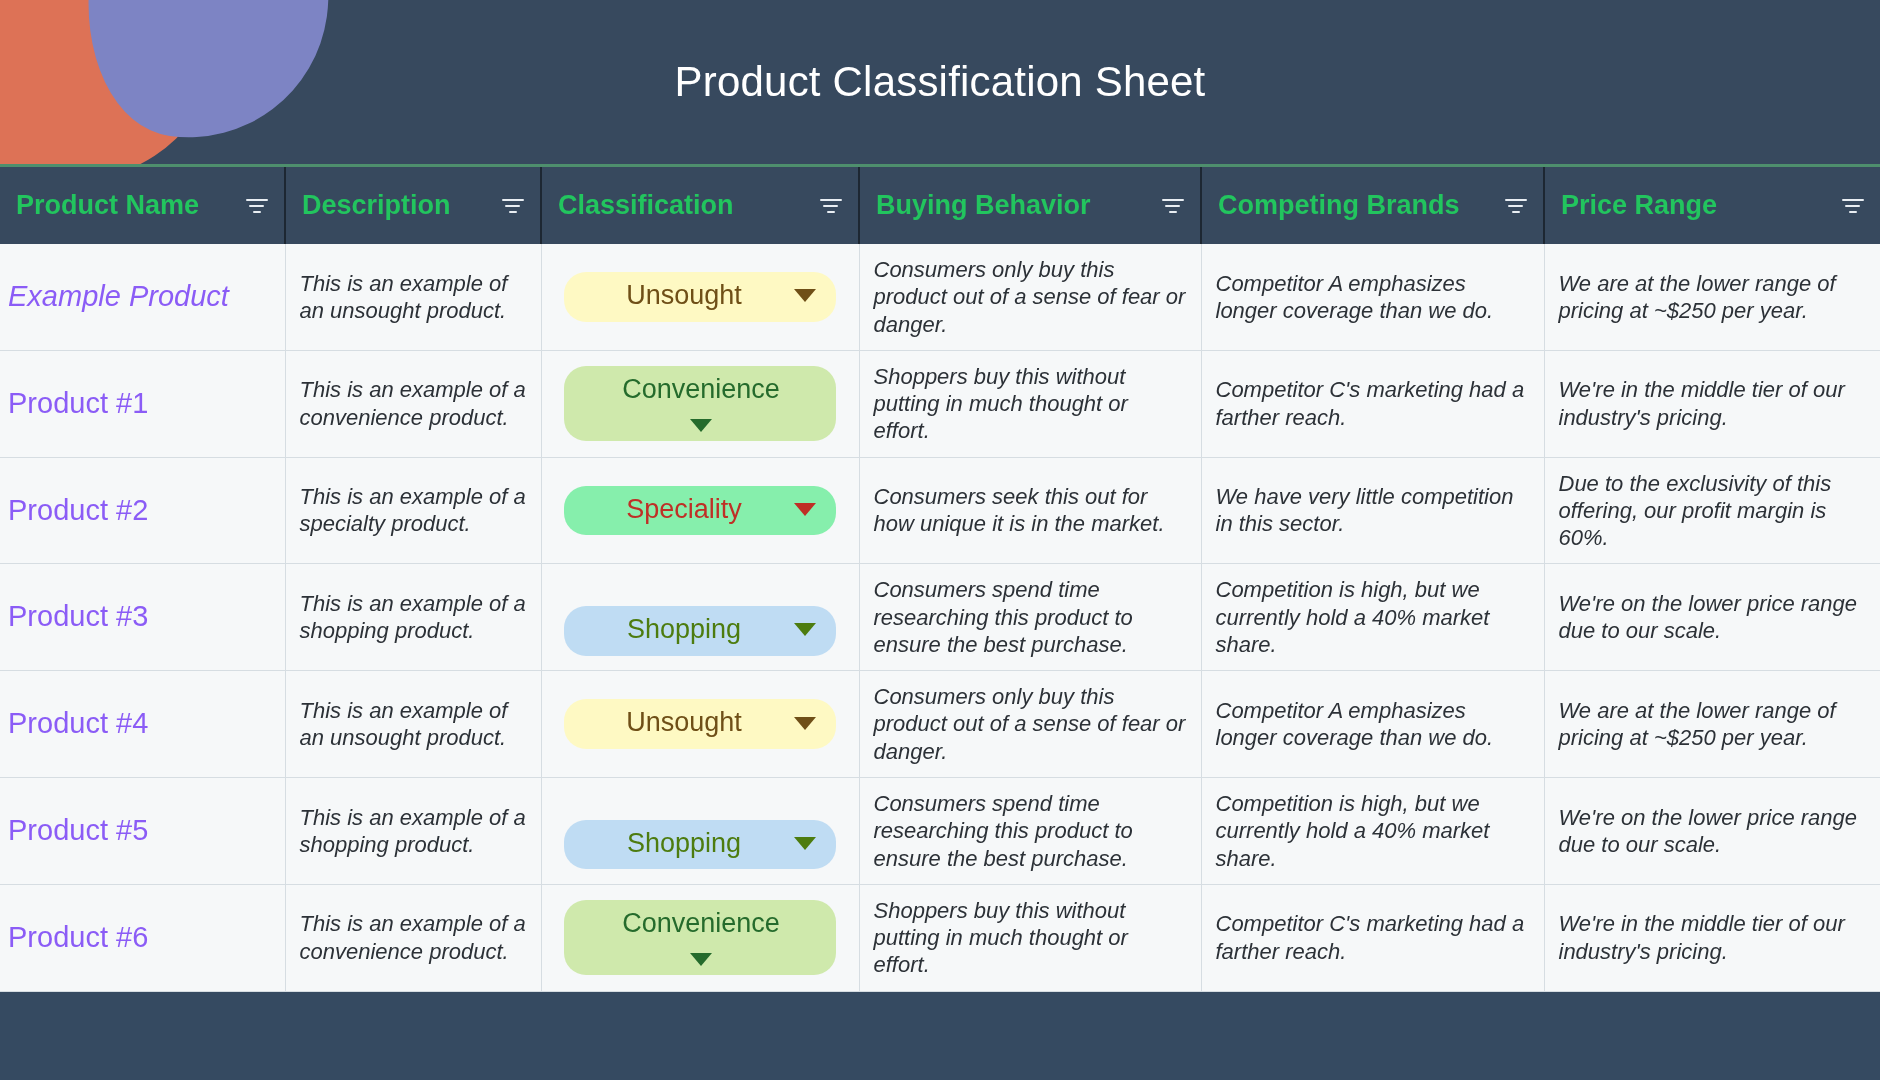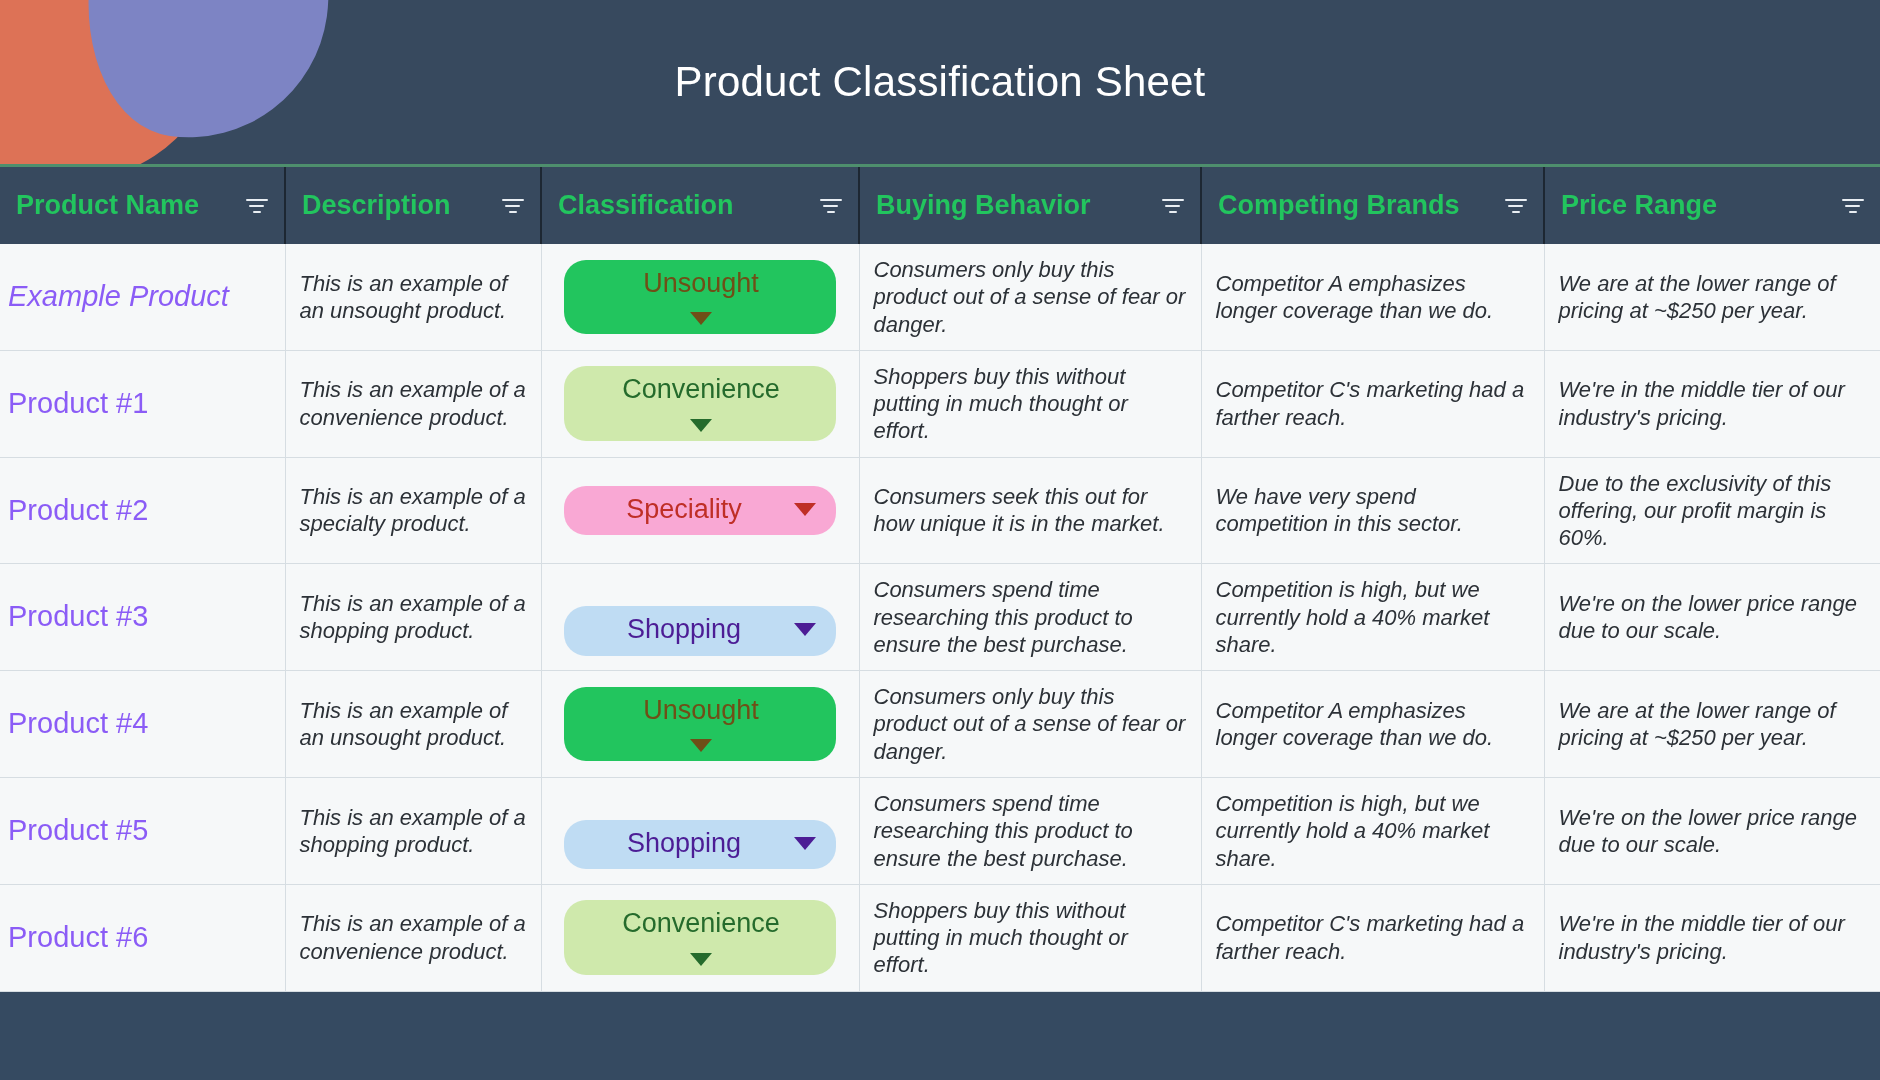--- a/index.html
+++ b/index.html
@@ -183,24 +183,24 @@
 
   .caret {
     flex: 0 0 auto;
     width: 0;
     height: 0;
     border-left: 11px solid transparent;
     border-right: 11px solid transparent;
     border-top: 13px solid currentColor;
   }
 
-  .pill-unsought    { background: #22c55e; color: #6f4f17; flex-direction: column; }
+  .pill-unsought    { background: #fef9c3; color: #6f4f17; }
   .pill-convenience { background: #cfe9ac; color: #256b2c; flex-direction: column; }
-  .pill-speciality  { background: #f9a8d4; color: #bf2f26; }
-  .pill-shopping    { background: #bfdcf3; color: #4c1d95; margin-top: 27px; }
+  .pill-speciality  { background: #86efac; color: #bf2f26; }
+  .pill-shopping    { background: #bfdcf3; color: #4d7c0f; margin-top: 27px; }
 </style>
 </head>
 <body>
 
 <div id="app">
 
   <div class="banner">
     <div class="blob blob-orange"></div>
     <div class="blob blob-purple"></div>
     <div class="banner-title">Product Classification Sheet</div>
@@ -311,21 +311,21 @@
         <tr>
           <td class="cell-name">Product #2</td>
           <td>This is an example of a specialty product.</td>
           <td class="cell-class">
             <div class="pill pill-speciality">
               <span class="pill-label">Speciality</span>
               <span class="caret"></span>
             </div>
           </td>
           <td>Consumers seek this out for how unique it is in the market.</td>
-          <td>We have very spend competition in this sector.</td>
+          <td>We have very little competition in this sector.</td>
           <td>Due to the exclusivity of this offering, our profit margin is 60%.</td>
         </tr>
         <tr>
           <td class="cell-name">Product #3</td>
           <td>This is an example of a shopping product.</td>
           <td class="cell-class">
             <div class="pill pill-shopping">
               <span class="pill-label">Shopping</span>
               <span class="caret"></span>
             </div>

